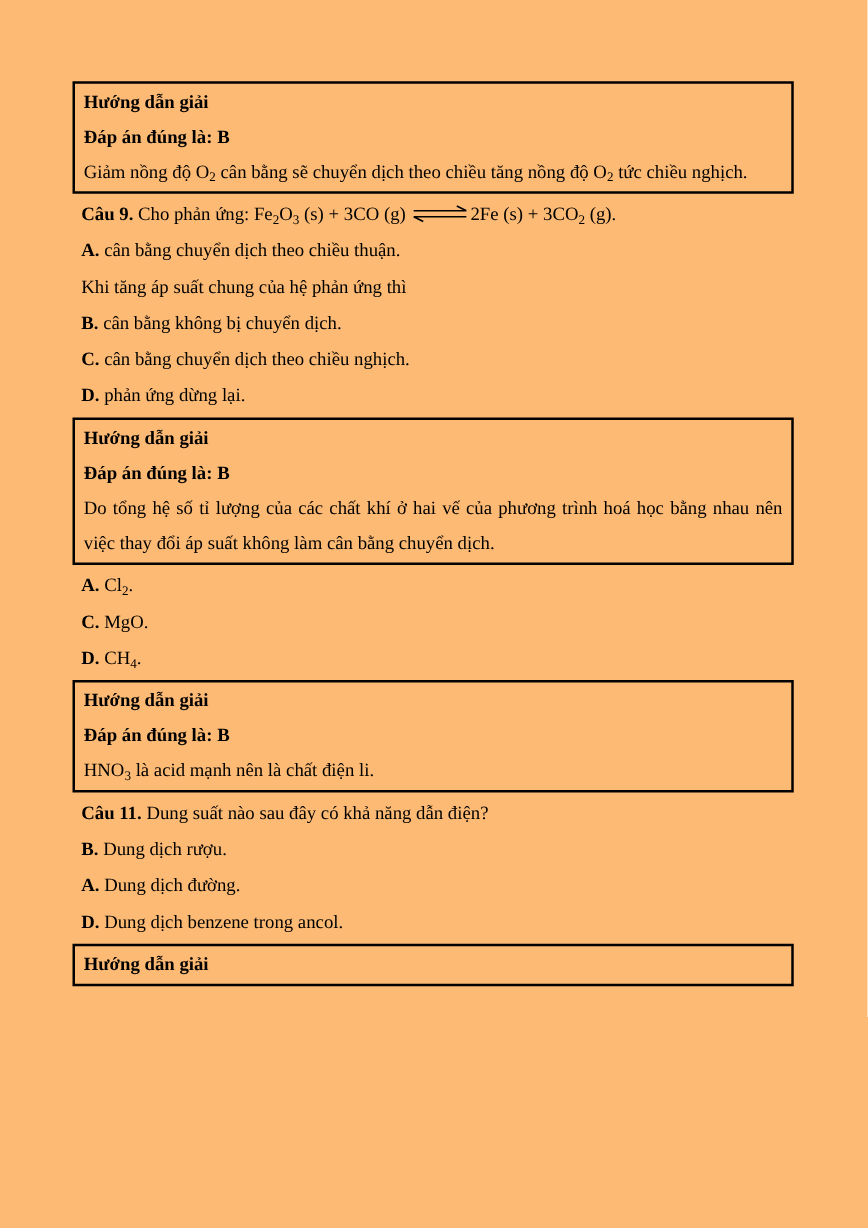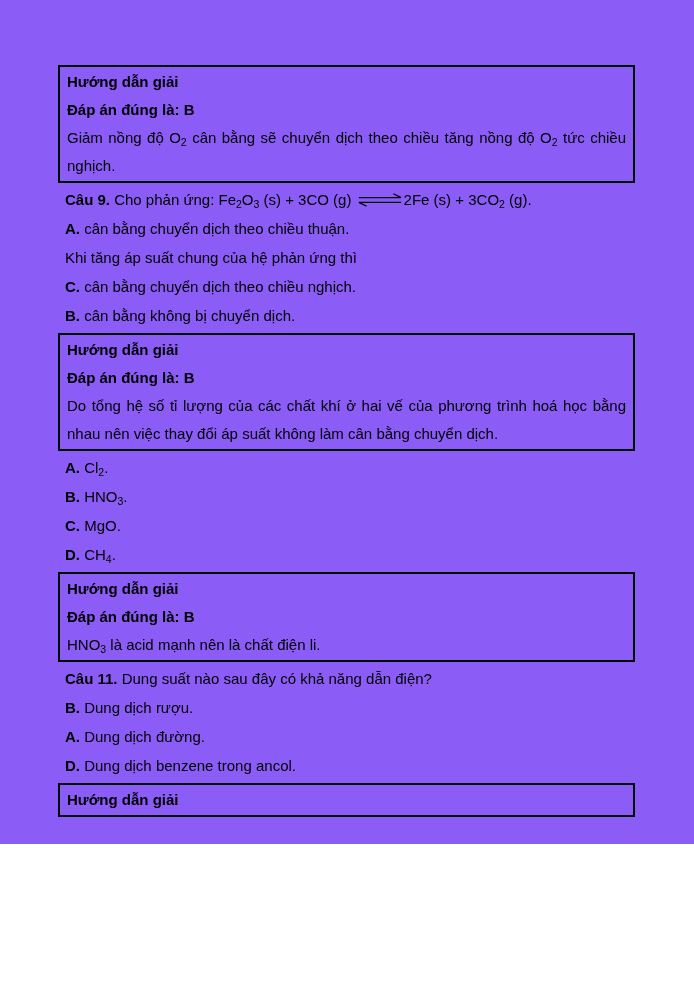--- a/index.html
+++ b/index.html
@@ -1,24 +1,24 @@
 <!DOCTYPE html>
 <html><head>
 <meta charset="utf-8">
 <style>
   html, body { margin: 0; padding: 0; background: #ffffff; }
   .page {
     position: relative;
     width: 694px;
-    height: 844px;
+    height: 982px;
     box-sizing: border-box;
     padding: 62px 59px 0 58px;
-    background: #8b5cf6;
+    background: #fdba74;
     color: #000000;
-    font-family: Liberation Sans, sans-serif;
+    font-family: Liberation Serif, serif;
     font-size: 15px;
     overflow: hidden;
   }
   .box {
     border: 2px solid #000000;
     padding: 1px 7px;
     margin: 3px 0;
     box-sizing: border-box;
   }
   .plain { padding-left: 7px; }
@@ -37,31 +37,31 @@
       <p class="line"><span class="bold">Đáp án đúng là: B</span></p>
       <p class="line"><span>Giảm nồng độ O</span><sub class="subsc">2</sub><span> cân bằng sẽ chuyển dịch theo chiều tăng nồng độ O</span><sub class="subsc">2</sub><span> tức chiều nghịch.</span></p>
     </div>
     <div class="plain">
       <p class="line"><span class="bold">Câu 9.</span><span> Cho phản ứng: Fe</span><sub class="subsc">2</sub><span>O</span><sub class="subsc">3</sub><span> (s) + 3CO (g) </span><svg viewBox="0 0 48 16" class="eq-arrow">
           <path d="M2 5.5 H46 M46 5.5 L38 1.5" fill="none" stroke="#000000" stroke-width="1.4"></path>
           <path d="M2 10.5 H46 M2 10.5 L10 14.5" fill="none" stroke="#000000" stroke-width="1.4"></path>
         </svg><span>2Fe (s) + 3CO</span><sub class="subsc">2</sub><span> (g).</span></p>
       <p class="line"><span class="bold">A.</span><span> cân bằng chuyển dịch theo chiều thuận.</span></p>
       <p class="line"><span>Khi tăng áp suất chung của hệ phản ứng thì</span></p>
+      <p class="line"><span class="bold">B.</span><span> cân bằng không bị chuyển dịch.</span></p>
       <p class="line"><span class="bold">C.</span><span> cân bằng chuyển dịch theo chiều nghịch.</span></p>
-      <p class="line"><span class="bold">B.</span><span> cân bằng không bị chuyển dịch.</span></p>
+      <p class="line"><span class="bold">D.</span><span> phản ứng dừng lại.</span></p>
     </div>
     <div class="box" style="border-color: rgb(0, 0, 0);">
       <p class="line"><span class="bold">Hướng dẫn giải</span></p>
       <p class="line"><span class="bold">Đáp án đúng là: B</span></p>
       <p class="line"><span>Do tổng hệ số tỉ lượng của các chất khí ở hai vế của phương trình hoá học bằng nhau nên việc thay đổi áp suất không làm cân bằng chuyển dịch.</span></p>
     </div>
     <div class="plain">
       <p class="line"><span class="bold">A.</span><span> Cl</span><sub class="subsc">2</sub><span>.</span></p>
-      <p class="line"><span class="bold">B.</span><span> HNO</span><sub class="subsc">3</sub><span>.</span></p>
       <p class="line"><span class="bold">C.</span><span> MgO.</span></p>
       <p class="line"><span class="bold">D.</span><span> CH</span><sub class="subsc">4</sub><span>.</span></p>
     </div>
     <div class="box" style="border-color: rgb(0, 0, 0);">
       <p class="line"><span class="bold">Hướng dẫn giải</span></p>
       <p class="line"><span class="bold">Đáp án đúng là: B</span></p>
       <p class="line"><span>HNO</span><sub class="subsc">3</sub><span> là acid mạnh nên là chất điện li.</span></p>
     </div>
     <div class="plain">
       <p class="line"><span class="bold">Câu 11.</span><span> Dung suất nào sau đây có khả năng dẫn điện?</span></p>

